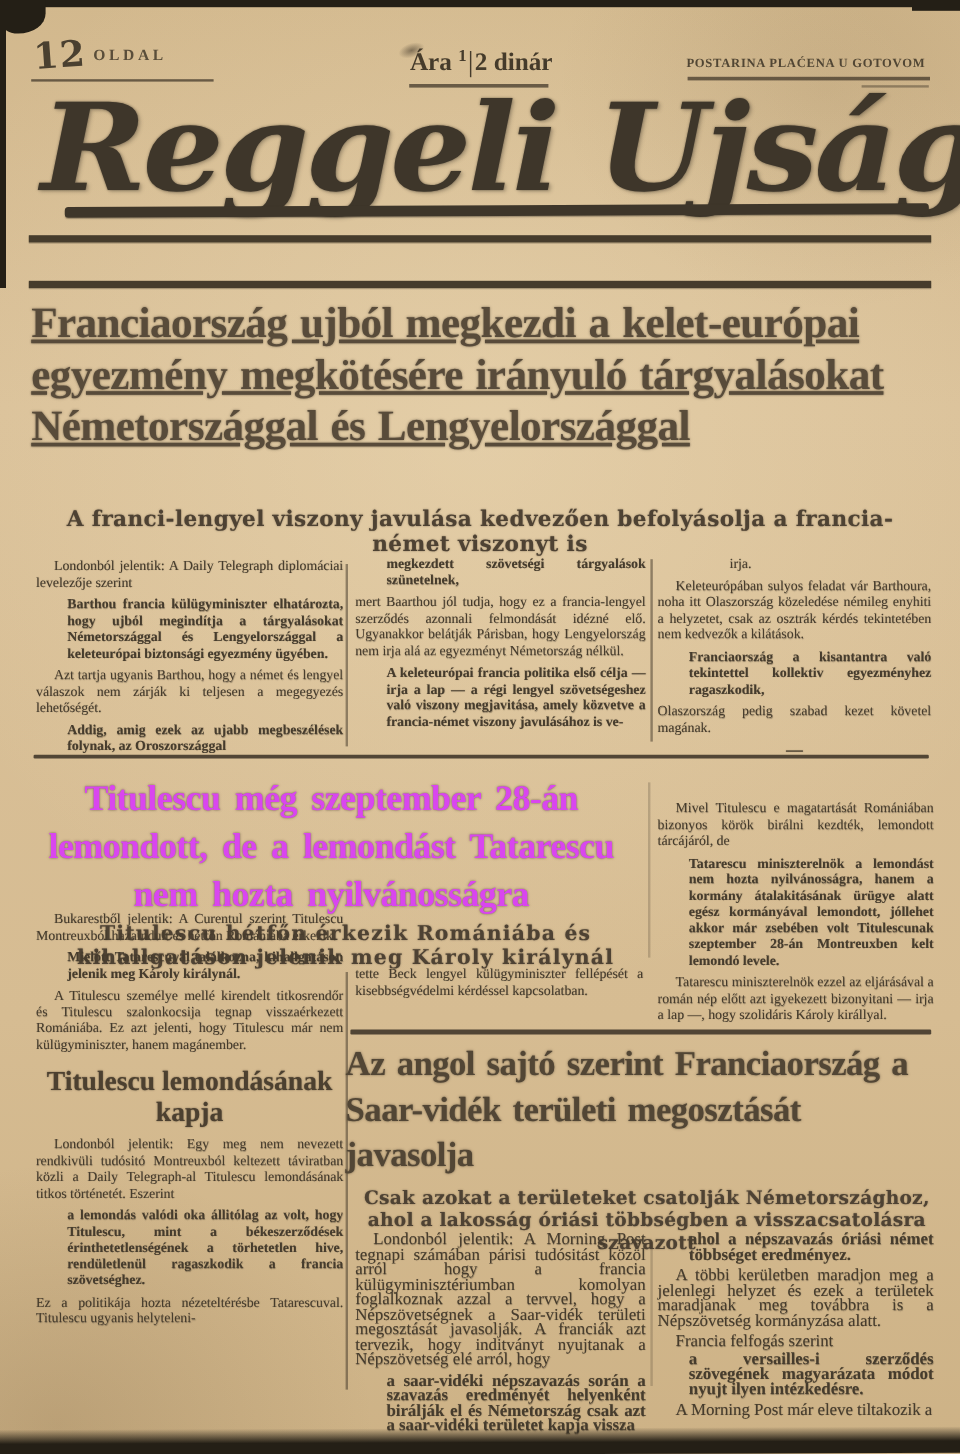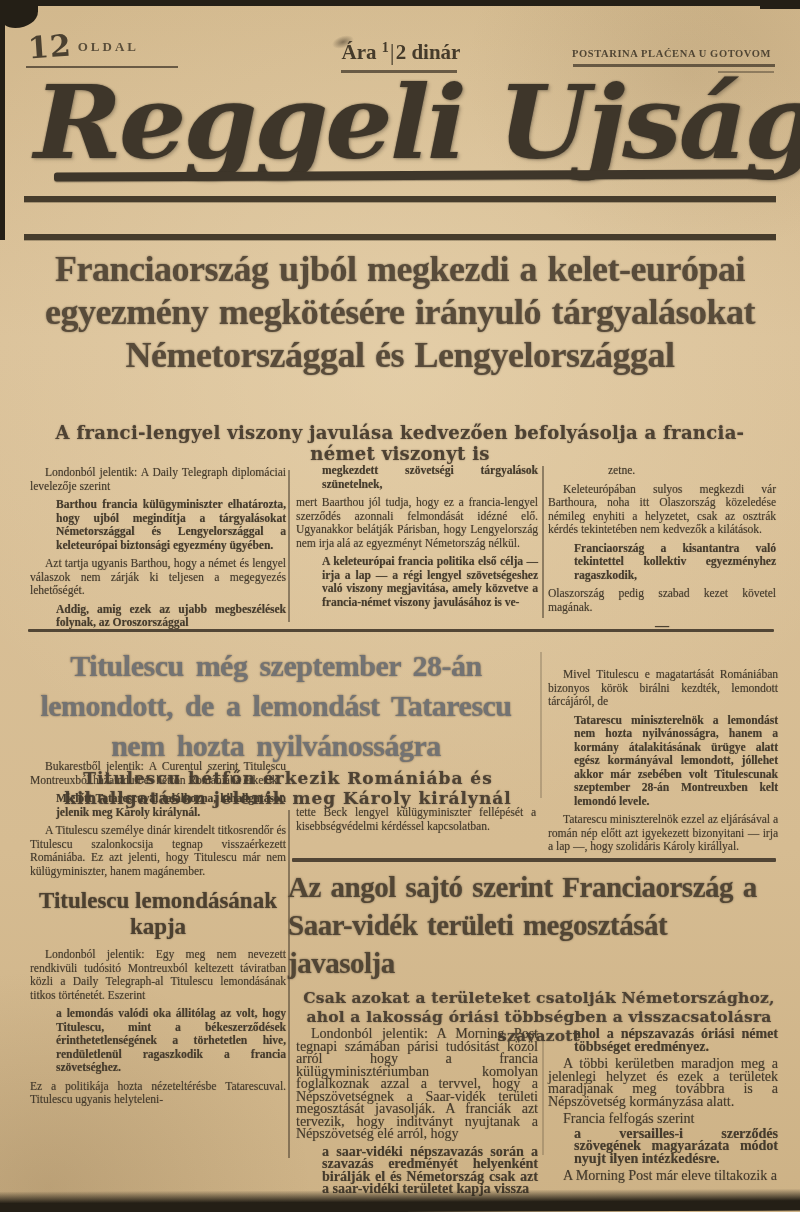--- a/index.html
+++ b/index.html
@@ -26,25 +26,25 @@
   
   .masthead{font:italic 700 101px/1.05 "DejaVu Serif",serif;color:#3e362a;letter-spacing:-3px;
             transform:scaleX(1.05);transform-origin:left top;white-space:nowrap;
             text-shadow:0 0 2px rgba(62,54,42,.65),2px 2px 3px rgba(62,54,42,.25);}
   .mast-rule{background:#3e362a;border-radius:3px;transform:rotate(-.25deg);box-shadow:0 1px 1px rgba(62,54,42,.4);}
   
   .dl-rule{background:#463c2c;box-shadow:0 1px 0 rgba(70,60,44,.35);}
   .dateline{display:flex;justify-content:space-between;align-items:center;font:700 15px/1 "Liberation Serif",serif;color:#473d2d;}
   .dateline .mid{font-size:16px;letter-spacing:.5px;}
   
-  .h1{font:700 36px/43px "Liberation Serif",serif;text-align:center;color:#584b3a;letter-spacing:-.5px;word-spacing:2px;
-      text-shadow:0 0 2px rgba(88,75,58,.8);}
+  .h1{font:700 36px/43px "Liberation Serif",serif;text-align:left;color:#584b3a;letter-spacing:-.5px;word-spacing:2px;
+      text-shadow:0 0 2px rgba(88,75,58,.8);text-decoration:underline;}
   .deck{font:700 18px/21px "DejaVu Serif",serif;text-align:center;color:#4e4233;letter-spacing:.3px;
         text-shadow:0 0 1.5px rgba(78,66,51,.7);}
-  .h2{font:700 30px/40px "Liberation Serif",serif;text-align:center;color:#737373;letter-spacing:-.5px;word-spacing:5px;
+  .h2{font:700 30px/40px "Liberation Serif",serif;text-align:center;color:#d946ef;letter-spacing:-.5px;word-spacing:5px;
       text-shadow:0 0 2px rgba(80,68,52,.8);}
   .deck2{font:700 17px/20px "DejaVu Serif",serif;text-align:center;color:#4e4233;letter-spacing:1px;
         text-shadow:0 0 1.5px rgba(78,66,51,.7);}
   .h3{font:700 29px/38px "Liberation Serif",serif;color:#524635;letter-spacing:-.5px;word-spacing:3px;
       text-shadow:0 0 2px rgba(82,70,53,.8);}
   .deck3{font:700 15.5px/19px "DejaVu Serif",serif;text-align:center;color:#4e4233;letter-spacing:.2px;
         text-shadow:0 0 1.5px rgba(78,66,51,.7);}
   .sec-head{font:700 23px/26px "Liberation Serif",serif;text-align:center;color:#4c4030;margin:10px 0 8px;
         text-shadow:0 0 1.5px rgba(76,64,48,.8);}
   
@@ -95,22 +95,22 @@
     <p class="graf b">Barthou francia külügyminiszter elhatározta, hogy ujból megindítja a tárgyalásokat Németországgal és Lengyelországgal a keleteurópai biztonsági egyezmény ügyében.</p>
     <p class="graf">Azt tartja ugyanis Barthou, hogy a német és lengyel válaszok nem zárják ki teljesen a megegyezés lehetőségét.</p>
     <p class="graf b">Addig, amig ezek az ujabb megbeszélések folynak, az Oroszországgal</p>
   </div>
   <div class="abs col" style="left:296px;top:464px;width:242px;">
     <p class="graf b">megkezdett szövetségi tárgyalások szünetelnek,</p>
     <p class="graf nofirst">mert Baarthou jól tudja, hogy ez a francia-lengyel szerződés azonnali felmondását idézné elő. Ugyanakkor belátják Párisban, hogy Lengyelország nem irja alá az egyezményt Németország nélkül.</p>
     <p class="graf b">A keleteurópai francia politika első célja — irja a lap — a régi lengyel szövetségeshez való viszony megjavitása, amely közvetve a francia-német viszony javulásához is ve-</p>
   </div>
   <div class="abs col" style="left:548px;top:464px;width:228px;">
-    <p class="graf" style="text-indent:60px;">zetne.</p>
-    <p class="graf">Keleteurópában sulyos megkezdi vár Barthoura, noha itt Olaszország közeledése némileg enyhiti a helyzetet, csak az osztrák kérdés tekintetében nem kedvezők a kilátások.</p>
+    <p class="graf" style="text-indent:60px;">irja.</p>
+    <p class="graf">Keleteurópában sulyos feladat vár Barthoura, noha itt Olaszország közeledése némileg enyhiti a helyzetet, csak az osztrák kérdés tekintetében nem kedvezők a kilátások.</p>
     <p class="graf b">Franciaország a kisantantra való tekintettel kollektiv egyezményhez ragaszkodik,</p>
     <p class="graf nofirst">Olaszország pedig szabad kezet követel magának.</p>
     <div class="dash">—</div>
   </div>
   <div class="vrule" style="left:288px;top:470px;height:152px;"></div>
   <div class="vrule" style="left:542px;top:466px;height:152px;"></div>
   <div class="hrule" style="left:28px;top:629px;width:746px;height:3px;"></div>
 
   <div class="abs h2" style="left:26px;top:646px;width:500px;">Titulescu még szeptember 28-án lemondott, de a lemondást Tatarescu nem hozta nyilvánosságra</div>
   <div class="abs deck2" style="left:45px;top:768px;width:486px;">Titulescu hétfőn érkezik Romániába és kihallgatáson jelenik meg Károly királynál</div>
@@ -118,21 +118,21 @@
   <div class="abs col" style="left:548px;top:668px;width:230px;">
     <p class="graf">Mivel Titulescu e magatartását Romániában bizonyos körök birálni kezdték, lemondott tárcájáról, de</p>
     <p class="graf b">Tatarescu miniszterelnök a lemondást nem hozta nyilvánosságra, hanem a kormány átalakitásának ürügye alatt egész kormányával lemondott, jóllehet akkor már zsebében volt Titulescunak szeptember 28-án Montreuxben kelt lemondó levele.</p>
     <p class="graf">Tatarescu miniszterelnök ezzel az eljárásával a román nép előtt azt igyekezett bizonyitani — irja a lap —, hogy szolidáris Károly királlyal.</p>
   </div>
   <div class="vrule" style="left:540px;top:652px;height:146px;opacity:.45;"></div>
 
   <div class="abs col" style="left:30px;top:760px;width:256px;">
     <p class="graf">Bukarestből jelentik: A Curentul szerint Titulescu Montreuxból hazaindult és hétfőn Romániába érkezik.</p>
     <p class="graf b">Mielőtt Tatarescuval találkozna, kihallgatáson jelenik meg Károly királynál.</p>
-    <p class="graf">A Titulescu személye dinár kirendelt titkosrendőr és Titulescu szalonkocsija tegnap visszaérkezett Romániába. Ez azt jelenti, hogy Titulescu már nem külügyminiszter, hanem magánember.</p>
+    <p class="graf">A Titulescu személye mellé kirendelt titkosrendőr és Titulescu szalonkocsija tegnap visszaérkezett Romániába. Ez azt jelenti, hogy Titulescu már nem külügyminiszter, hanem magánember.</p>
     <h3 class="sec-head">Titulescu lemondásának kapja</h3>
     <p class="graf">Londonból jelentik: Egy meg nem nevezett rendkivüli tudósitó Montreuxból keltezett táviratban közli a Daily Telegraph-al Titulescu lemondásának titkos történetét. Eszerint</p>
     <p class="graf b">a lemondás valódi oka állitólag az volt, hogy Titulescu, mint a békeszerződések érinthetetlenségének a törhetetlen hive, rendületlenül ragaszkodik a francia szövetséghez.</p>
     <p class="graf nofirst">Ez a politikája hozta nézeteltérésbe Tatarescuval. Titulescu ugyanis helyteleni-</p>
   </div>
   <div class="abs col" style="left:296px;top:806px;width:240px;">
     <p class="graf nofirst">tette Beck lengyel külügyminiszter fellépését a kisebbségvédelmi kérdéssel kapcsolatban.</p>
   </div>
   <div class="vrule" style="left:288px;top:810px;height:348px;"></div>
   <div class="hrule" style="left:292px;top:858px;width:484px;height:4px;"></div>

